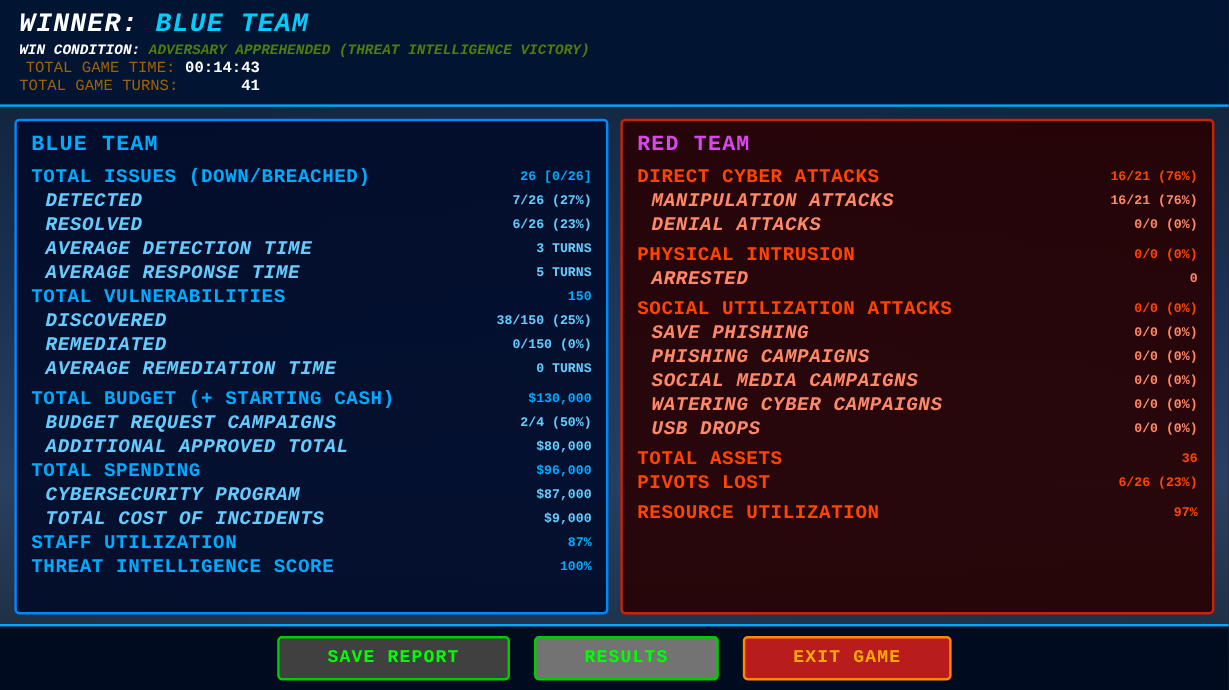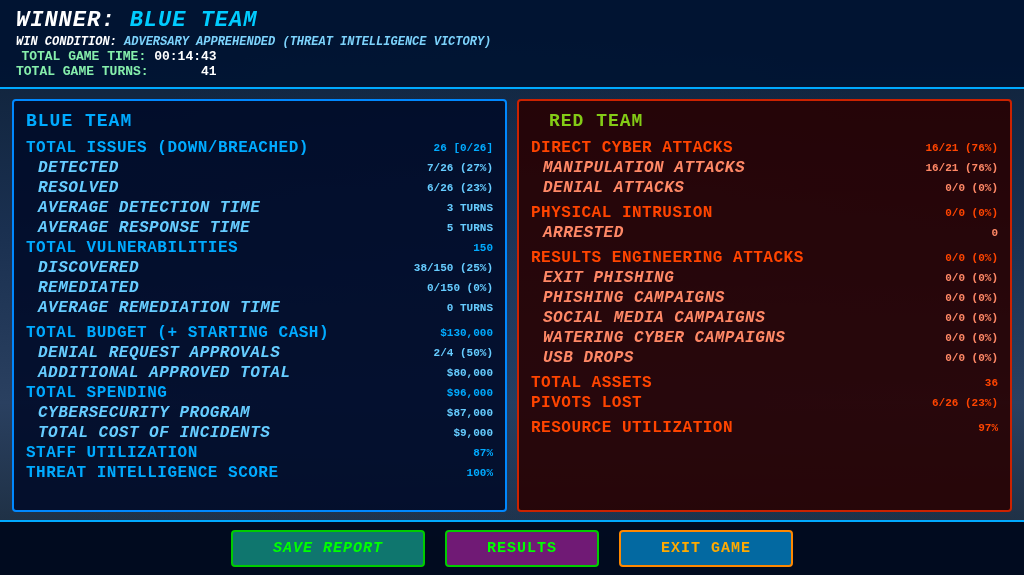--- a/index.html
+++ b/index.html
@@ -65,22 +65,22 @@
       text-align: right;
       font-size: 13px;
       color: #aaddff;
     }
     .header-right .stat-line {
       display: flex;
       justify-content: flex-end;
       gap: 8px;
     }
     .header-right .stat-label {
-      color: #86efac;
-      font-weight: bold;
+      color: #a16207;
+      font-weight: normal;
     }
     .header-right .stat-value {
       color: #ffffff;
       font-weight: bold;
       min-width: 60px;
       text-align: right;
     }
     
     .content {
       flex: 1;
@@ -104,21 +104,21 @@
       border-color: #cc2200;
       background: rgba(40, 0, 0, 0.88);
     }
     .team-title {
       font-size: 18px;
       font-weight: bold;
       margin-bottom: 8px;
       letter-spacing: 1px;
     }
     .blue-panel .team-title { color: #00aaff; }
-    .red-panel .team-title { color: #84cc16; margin-left: 18px; }
+    .red-panel .team-title { color: #d946ef; }
 
     .stat-row {
       display: flex;
       justify-content: space-between;
       align-items: center;
       margin-bottom: 2px;
     }
     .stat-row .label {
       font-size: 16px;
       letter-spacing: 0.5px;
@@ -156,48 +156,47 @@
       font-family: 'Courier New', monospace;
       font-size: 15px;
       font-weight: bold;
       letter-spacing: 1px;
       border-radius: 4px;
       cursor: pointer;
       border: 2px solid;
       text-transform: uppercase;
     }
     .btn-save {
-      background: #0f766e;
+      background: #404040;
       border-color: #00cc00;
       color: #00ff00;
-      font-style: italic;
     }
     .btn-results {
-      background: #701a75;
+      background: #737373;
       border-color: #00cc00;
       color: #00ff00;
     }
     .btn-exit {
-      background: #0369a1;
+      background: #b91c1c;
       border-color: #ff8800;
       color: #ffaa00;
     }
   </style>
 </head>
 <body>
 
 <div class="bg"></div>
 <div class="bg-overlay"></div>
 
 <div class="main-container">
 
   <div class="header">
     <div class="header-left">
       <div class="winner-label"><span style="color:#ffffff;font-weight:bold;">WINNER: </span><span style="color:#00ccff;font-style:italic;">BLUE TEAM</span></div>
-      <div class="win-condition"><span style="color:#ffffff;font-weight:bold;">WIN CONDITION: </span><span style="color:#7dd3fc;font-style:italic;font-weight:bold;">ADVERSARY APPREHENDED (THREAT INTELLIGENCE VICTORY)</span></div>
+      <div class="win-condition"><span style="color:#ffffff;font-weight:bold;">WIN CONDITION: </span><span style="color:#4d7c0f;font-style:italic;font-weight:bold;">ADVERSARY APPREHENDED (THREAT INTELLIGENCE VICTORY)</span></div>
     </div>
     <div class="header-right">
       <div class="stat-line">
         <span class="stat-label">TOTAL GAME TIME:</span>
         <span class="stat-value">00:14:43</span>
       </div>
       <div class="stat-line">
         <span class="stat-label">TOTAL GAME TURNS:</span>
         <span class="stat-value">41</span>
       </div>
@@ -244,21 +243,21 @@
           <div class="stat-row">
             <span class="label secondary-label">AVERAGE REMEDIATION TIME</span>
             <span class="value secondary-value">0 TURNS</span>
           </div>
           <div style="height: 5px;"></div>
           <div class="stat-row">
             <span class="label primary-label">TOTAL BUDGET (+ STARTING CASH)</span>
             <span class="value primary-value">$130,000</span>
           </div>
           <div class="stat-row">
-            <span class="label secondary-label">DENIAL REQUEST APPROVALS</span>
+            <span class="label secondary-label">BUDGET REQUEST CAMPAIGNS</span>
             <span class="value secondary-value">2/4 (50%)</span>
           </div>
           <div class="stat-row">
             <span class="label secondary-label">ADDITIONAL APPROVED TOTAL</span>
             <span class="value secondary-value">$80,000</span>
           </div>
           <div class="stat-row">
             <span class="label primary-label">TOTAL SPENDING</span>
             <span class="value primary-value">$96,000</span>
           </div>
@@ -300,25 +299,25 @@
           <div class="stat-row">
             <span class="label primary-label">PHYSICAL INTRUSION</span>
             <span class="value primary-value">0/0 (0%)</span>
           </div>
           <div class="stat-row">
             <span class="label secondary-label">ARRESTED</span>
             <span class="value secondary-value">0</span>
           </div>
           <div style="height: 5px;"></div>
           <div class="stat-row">
-            <span class="label primary-label">RESULTS ENGINEERING ATTACKS</span>
+            <span class="label primary-label">SOCIAL UTILIZATION ATTACKS</span>
             <span class="value primary-value">0/0 (0%)</span>
           </div>
           <div class="stat-row">
-            <span class="label secondary-label">EXIT PHISHING</span>
+            <span class="label secondary-label">SAVE PHISHING</span>
             <span class="value secondary-value">0/0 (0%)</span>
           </div>
           <div class="stat-row">
             <span class="label secondary-label">PHISHING CAMPAIGNS</span>
             <span class="value secondary-value">0/0 (0%)</span>
           </div>
           <div class="stat-row">
             <span class="label secondary-label">SOCIAL MEDIA CAMPAIGNS</span>
             <span class="value secondary-value">0/0 (0%)</span>
           </div>

